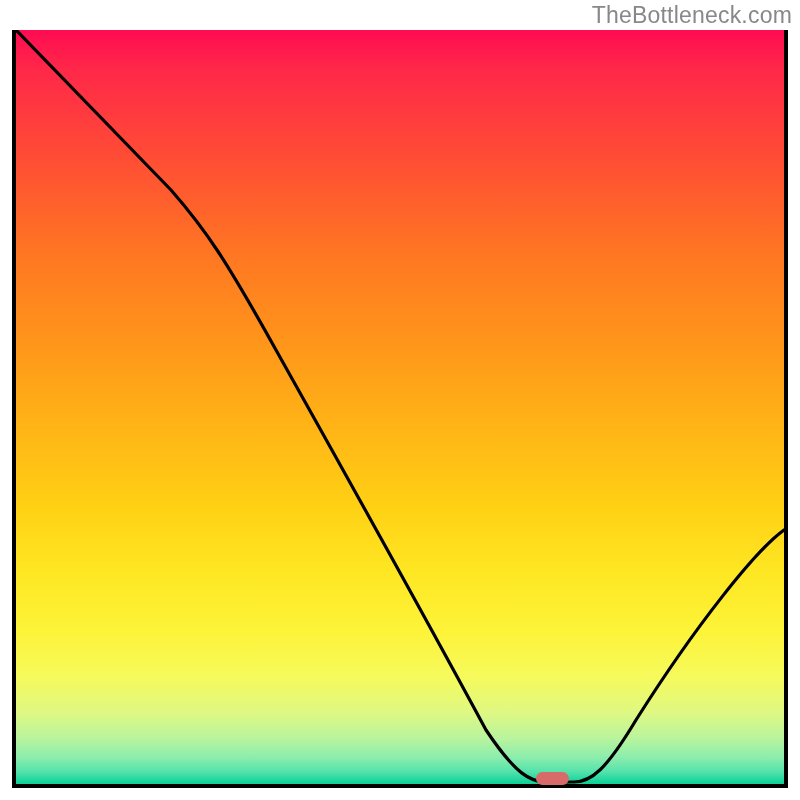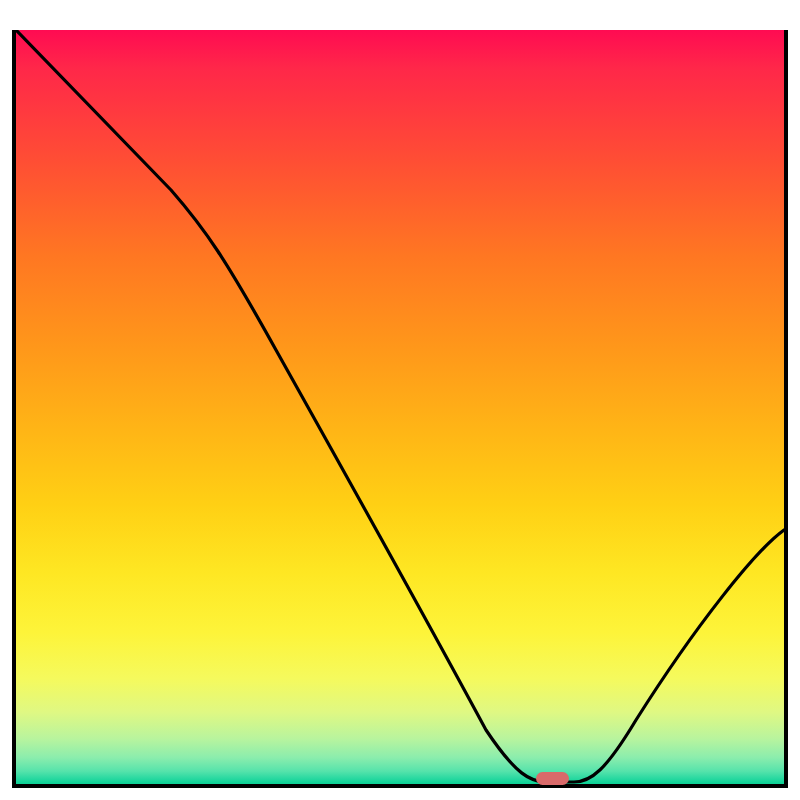--- a/index.html
+++ b/index.html
@@ -70,20 +70,21 @@
     height: 13px;
     border-radius: 7px;
     background: #d96a6a;
   }
 </style>
 </head>
 <body>
 
 <div class="outer">
 
+  <div class="watermark">TheBottleneck.com</div>
 
   <div class="plot-frame">
     <div class="gradient-fill"></div>
 
     <svg class="curve-svg" viewBox="0 0 768 754" preserveAspectRatio="none">
       <path d="M 0 0
                L 155 160
                C 190 200, 210 230, 260 320
                C 330 445, 400 570, 470 700
                C 500 745, 515 752, 530 752

